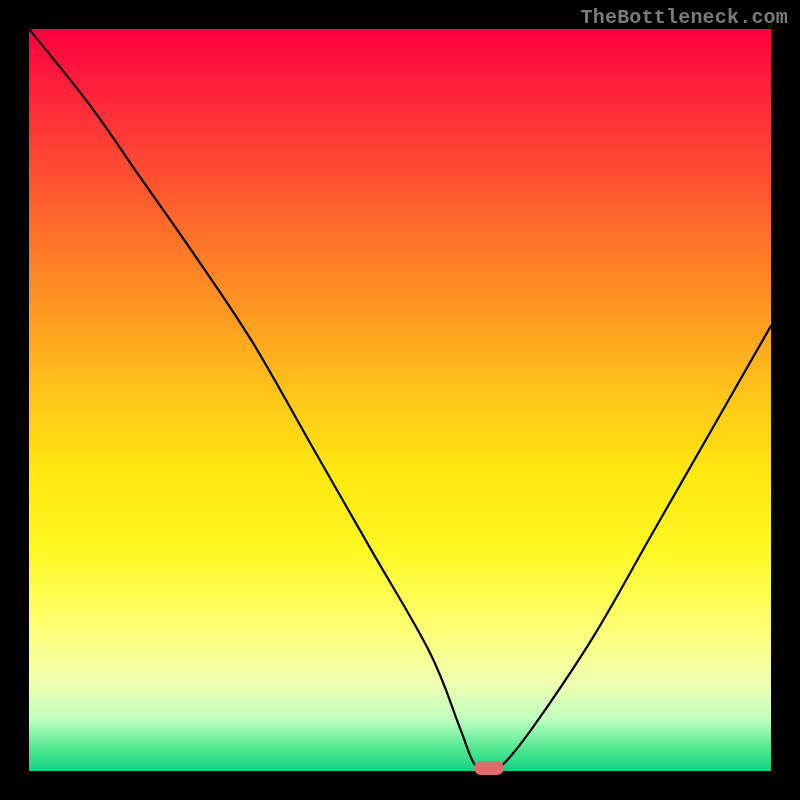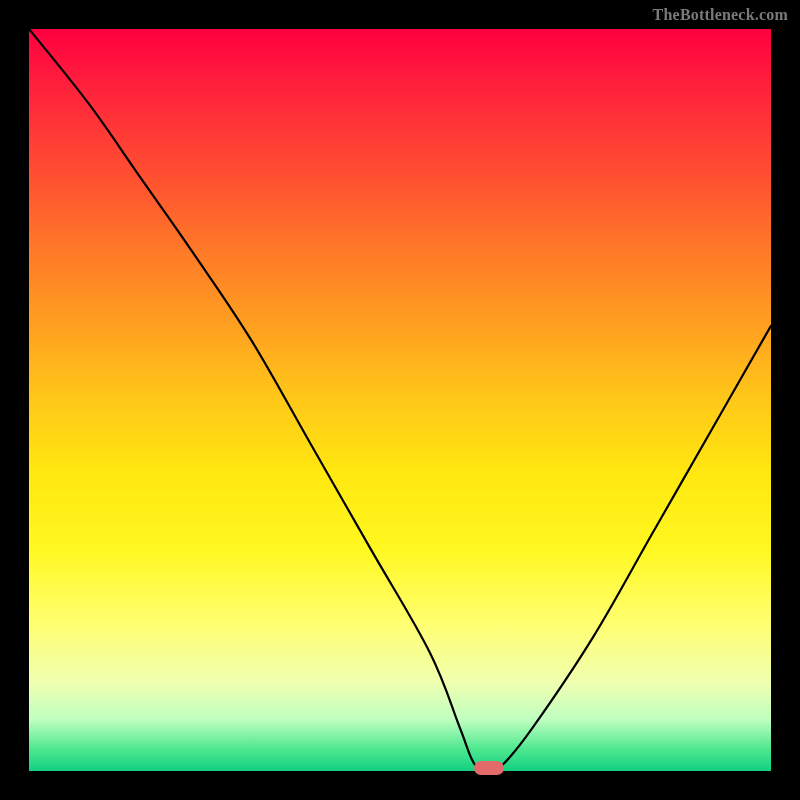--- a/index.html
+++ b/index.html
@@ -35,22 +35,22 @@
       #f0ffb0 88%,
       #c0ffc0 93%,
       #50e890 97%,
       #10d080 100%
     );
   }
   .watermark {
     position: absolute;
     top: 6px;
     right: 12px;
-    font-family: Liberation Serif, serif;
-    font-size: 16px;
+    font-family: Liberation Mono, monospace;
+    font-size: 20px;
     font-weight: bold;
     color: #7a7a7a;
     letter-spacing: 0.2px;
     user-select: none;
   }
   svg.curve {
     position: absolute;
     left: 0;
     top: 0;
     width: 742px;

